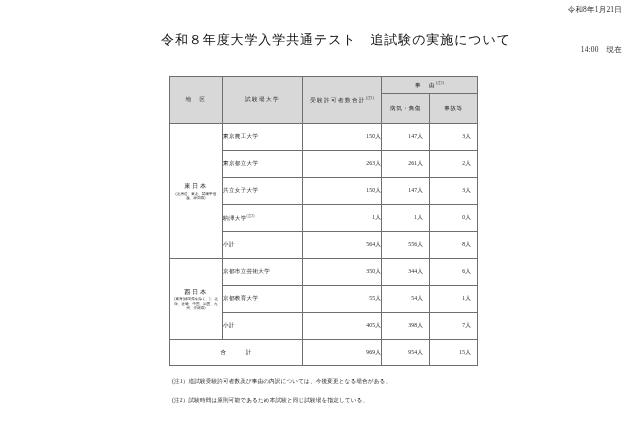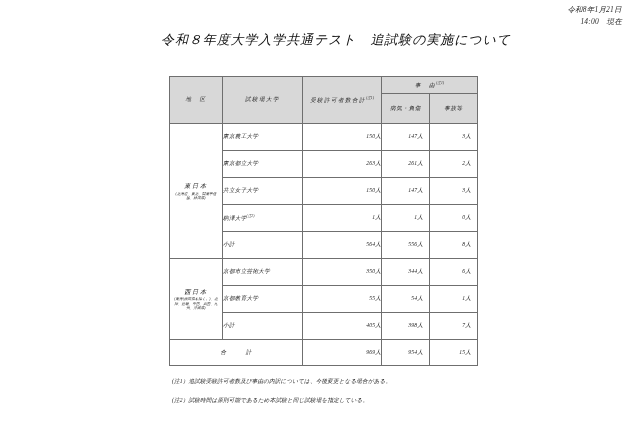--- a/index.html
+++ b/index.html
@@ -13,36 +13,36 @@
     font-family: "Liberation Serif", "DejaVu Serif", serif;
     color: #1a1a1a;
     overflow: hidden;
     position: relative;
   }
   .page {
     width: 640px;
     height: 414px;
     position: relative;
     box-sizing: border-box;
-    font-style: italic;
   }
 
   
   .doc-header {
     position: absolute;
     top: 4px;
     right: 18px;
     text-align: left;
     font-size: 7.5px;
     line-height: 1.55;
     letter-spacing: 0.2px;
     color: #2a2a2a;
   }
   .doc-header .line2 {
     padding-left: 13px;
+    margin-top: 28px;
   }
 
   
   .doc-title {
     position: absolute;
     top: 31px;
     left: 0;
     width: 640px;
     text-align: center;
     font-size: 13px;

